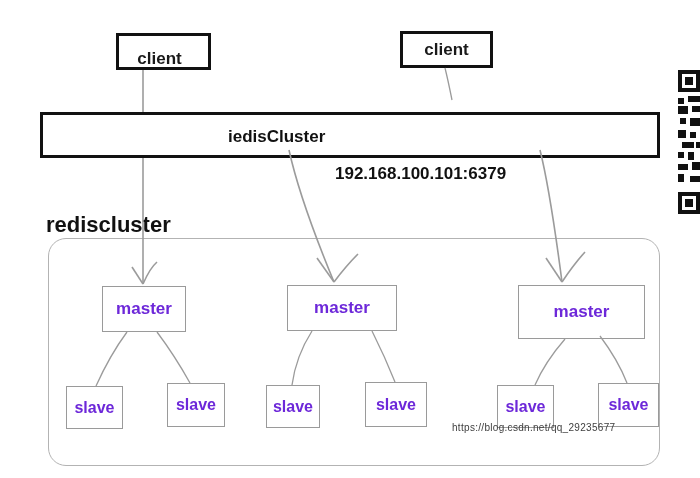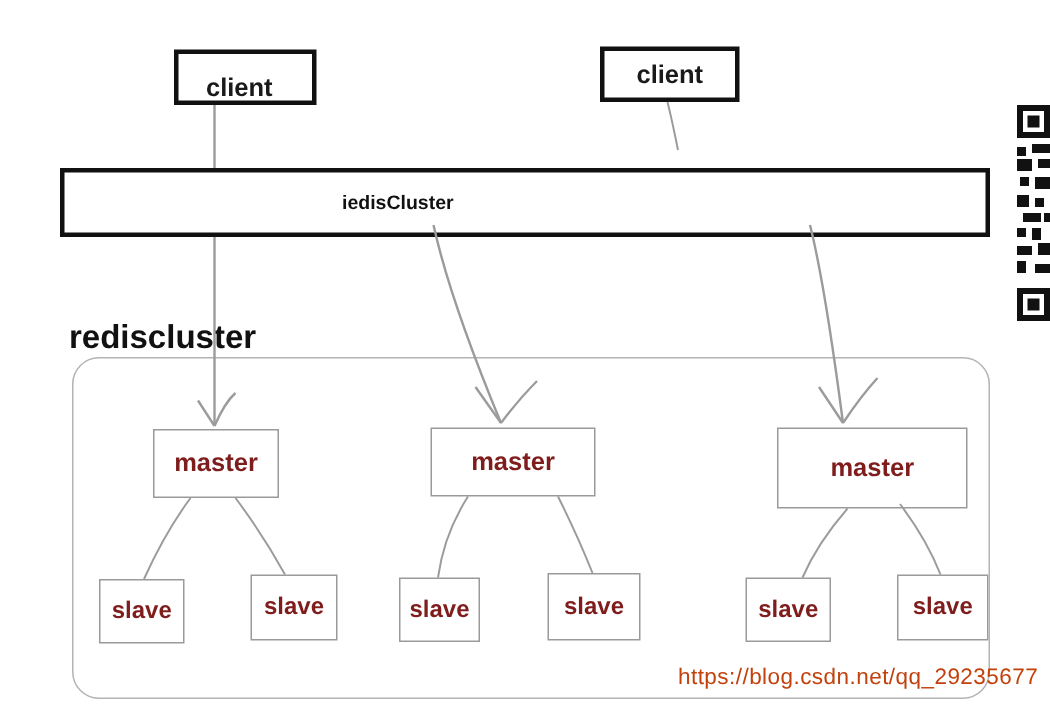--- a/index.html
+++ b/index.html
@@ -41,21 +41,21 @@
 
   
   #cluster-bar {
     left: 40px; top: 112px; width: 620px; height: 46px;
     border: 3px solid #111111;
     background: #ffffff;
     box-sizing: border-box;
   }
   #cluster-name {
     left: 228px; top: 127px;
-    font-size: 13px;
+    font-size: 17px;
     font-weight: bold;
     color: #111111;
     text-align: right;
   }
   #cluster-addr-1 {
     left: 335px; top: 127px;
     font-size: 17px;
     font-weight: bold;
     color: #111111;
     white-space: nowrap;
@@ -89,37 +89,37 @@
     border: 1.5px solid #9a9a9a;
     background: #ffffff;
     box-sizing: border-box;
     display: flex;
     align-items: center;
     justify-content: center;
   }
   .node .lbl {
     font-size: 16px;
     font-weight: bold;
-    color: #7f1d1d;
+    color: #6d28d9;
   }
   .master .lbl { font-size: 17px; }
 
   
   #wires {
     left: 0; top: 0; width: 700px; height: 478px;
     pointer-events: none;
   }
   #wires path, #wires line { fill: none; stroke: #9b9b9b; stroke-width: 1.6; }
   #wires .thin { stroke-width: 1.3; }
 
   
   #watermark {
-    left: 452px; top: 443px;
-    font-size: 15px;
-    color: #c2410c;
+    left: 452px; top: 422px;
+    font-size: 10px;
+    color: #404040;
     letter-spacing: 0.3px;
     white-space: nowrap;
   }
 
   
   #qr-code {
     left: 676px; top: 68px;
     width: 26px; height: 152px;
   }
 </style>
@@ -131,20 +131,21 @@
   <div class="abs client-box" id="client-left">
     <span class="lbl">client</span>
   </div>
 
   <div class="abs client-box" id="client-right">
     <span class="lbl">client</span>
   </div>
 
   <div class="abs" id="cluster-bar"></div>
   <div class="abs" id="cluster-name">iedisCluster</div>
+  <div class="abs" id="cluster-addr-2">192.168.100.101:6379</div>
 
   <div class="abs" id="rediscluster-label">rediscluster</div>
   <div class="abs" id="rediscluster-box"></div>
 
   <div class="abs node master" style="left:102px; top:286px; width:84px; height:46px;">
     <span class="lbl">master</span>
   </div>
 
   <div class="abs node master" style="left:287px; top:285px; width:110px; height:46px;">
     <span class="lbl">master</span>

